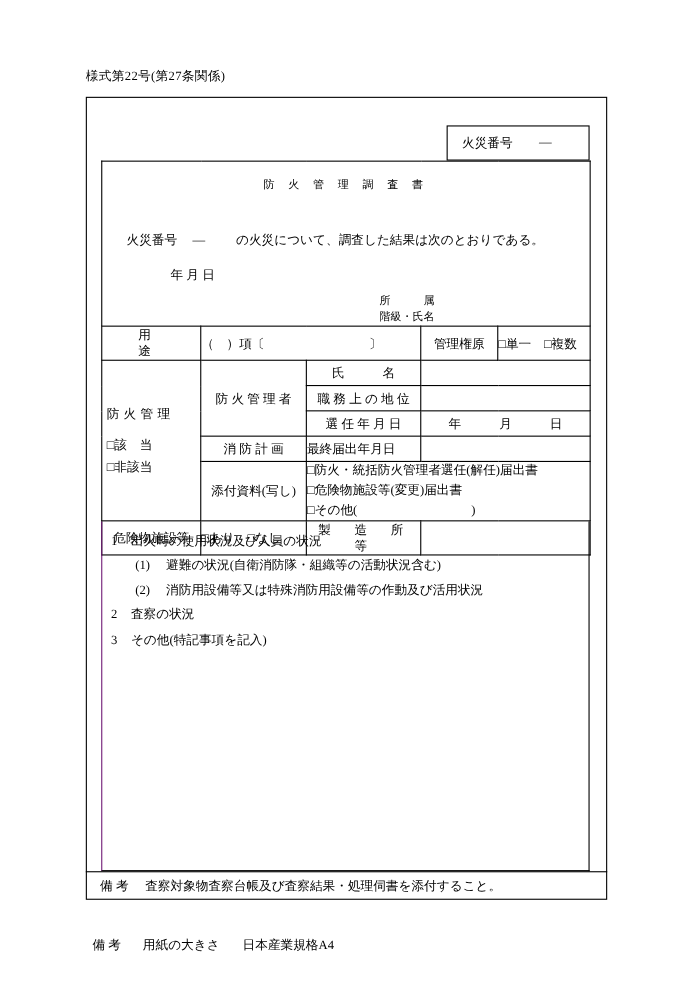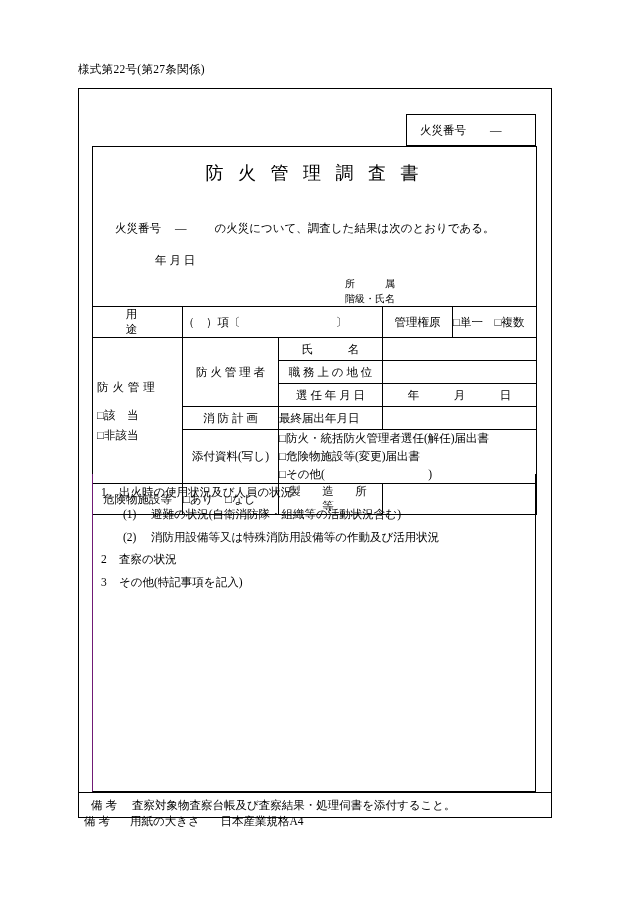--- a/index.html
+++ b/index.html
@@ -74,21 +74,21 @@
     padding: 0;
     vertical-align: middle;
   }
   .head-block {
     height: 136px;
     position: relative;
     padding: 0;
   }
   .doc-title {
     text-align: center;
-    font-size: 18px;
+    font-size: 10px;
     letter-spacing: 5px;
     margin-top: 14px;
   }
   .head-line1 {
     font-size: 11.5px;
     margin-top: 36px;
     padding-left: 22px;
   }
   .head-line1 .gap1 { display:inline-block; width: 28px; }
   .head-line1 .gap2 { display:inline-block; width: 14px; }
@@ -167,21 +167,21 @@
     display: flex;
     align-items: center;
     padding-left: 13px;
   }
   .note-row .lbl { letter-spacing: 3px; }
   .note-row .txt { padding-left: 12px; }
 
   .bottom-note {
     position: absolute;
     left: 84px;
-    top: 814px;
+    top: 852px;
     font-size: 11.5px;
   }
   .bottom-note .lbl { letter-spacing: 3px; }
   .bottom-note .txt { padding-left: 14px; }
   .bottom-note .txt2 { padding-left: 18px; }
 </style>
 </head>
 <body>
 
 <div class="page">

